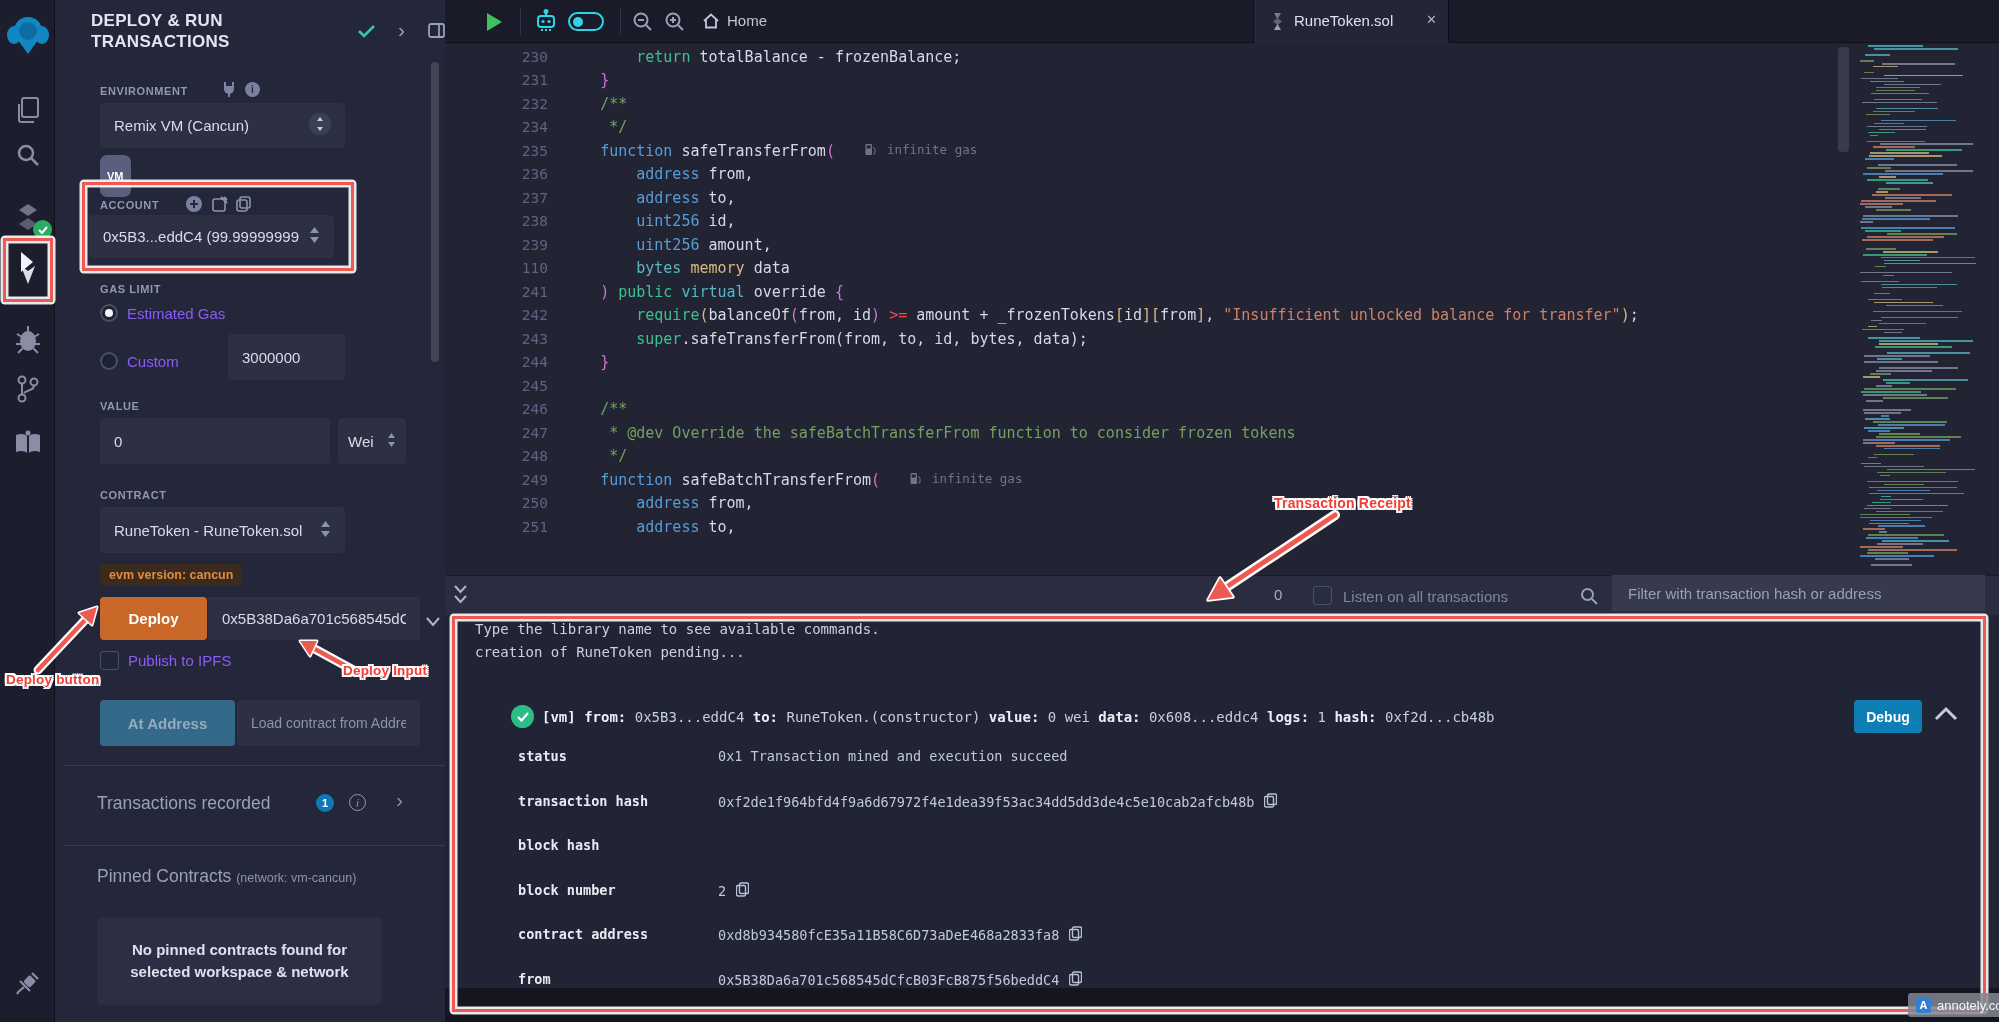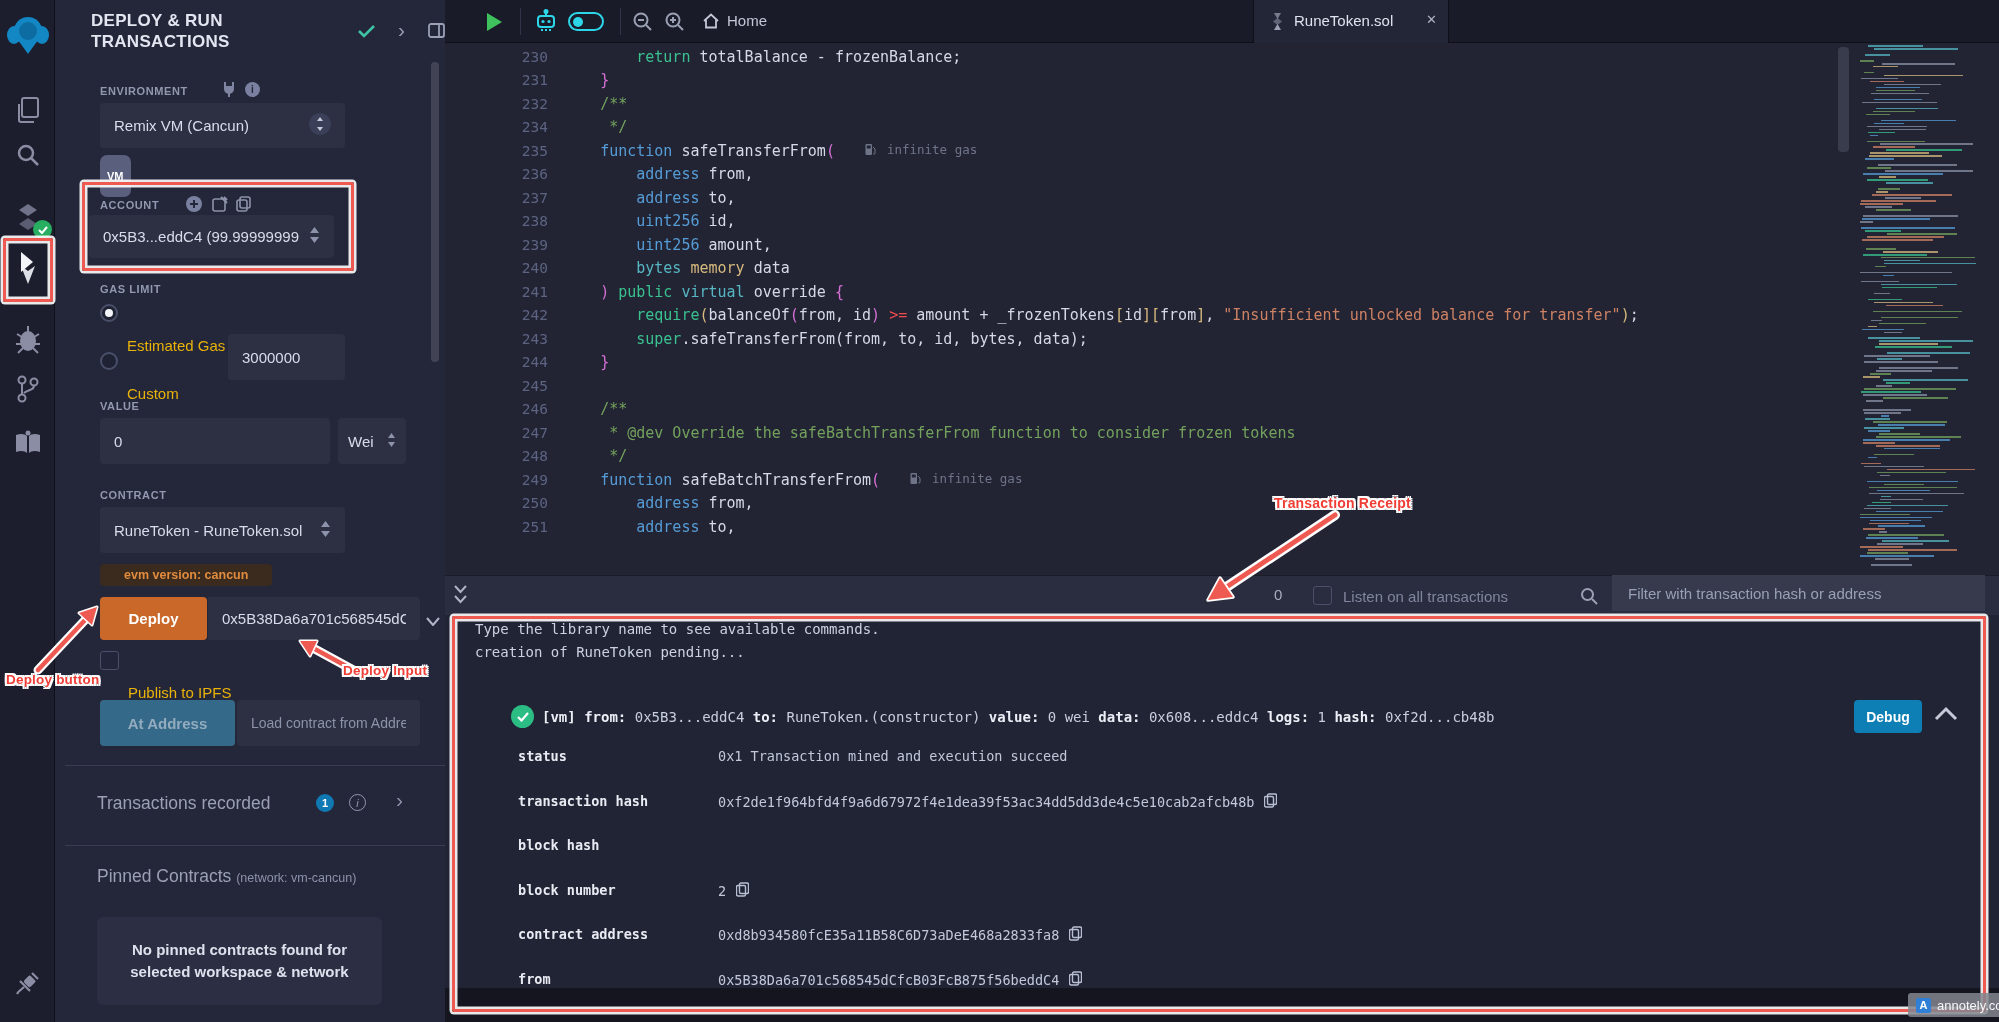--- a/index.html
+++ b/index.html
@@ -16,24 +16,24 @@
   #panel { left:55px; top:0; width:390px; height:1022px; background:#24263a; }
   .plabel { position:absolute; font-size:11px; letter-spacing:.6px; color:#9298b0; font-weight:600; }
   .pwidget { position:absolute; background:#2d3043; border-radius:4px; color:#d8dcea; font-size:15px;
              display:flex; align-items:center; padding:0 14px; overflow:hidden; white-space:nowrap; }
   .pinput  { position:absolute; background:#2d3043; border:none; border-radius:4px; color:#d8dcea;
              font-size:15px; padding:0 14px; font-family:"Liberation Sans",sans-serif; outline:none; }
   .pinput::placeholder { color:#8d93ab; }
   .stepper { margin-left:auto; flex:none; }
   .ptitle { font-size:17px; font-weight:700; color:#e3e6f0; line-height:21px; letter-spacing:.3px; }
   .badge-vm { background:#5a5f7d; color:#fff; font-size:11px; font-weight:700; border-radius:7px; padding:15px 7px; }
-  .badge-evm { background:#3b2b1e; color:#e08b3e; font-size:12.5px; font-weight:700; border-radius:4px; padding:4px 24px; }
+  .badge-evm { background:#3b2b1e; color:#e08b3e; font-size:12.5px; font-weight:700; border-radius:4px; padding:4px 9px; }
   .radio { position:absolute; width:18px; height:18px; border-radius:50%; border:2px solid #4a4f6a; background:#1f2233; }
   .radio.sel::after { content:""; position:absolute; left:3px; top:3px; width:8px; height:8px; border-radius:50%; background:#f2f4fa; }
-  .rlbl { position:absolute; font-size:15px; color:#eab308;margin-top:32px; }
+  .rlbl { position:absolute; font-size:15px; color:#8b5cf6; }
   .checkbox { position:absolute; width:19px; height:19px; border-radius:3px; border:1.5px solid #4a4f6a; background:#23263a; }
   .btn-deploy { position:absolute; background:#c96829; color:#fff; font-weight:700; font-size:15px;
                 border-radius:4px; display:flex; align-items:center; justify-content:center; cursor:pointer; }
   .btn-ataddr { position:absolute; background:#35698a; color:#93acbe; font-weight:700; font-size:15px;
                 border-radius:4px; display:flex; align-items:center; justify-content:center; }
   .pdivider { position:absolute; height:1px; background:#3a3d52; width:380px; left:10px; }
   .sect-title { position:absolute; font-size:17.5px; color:#9ba0b5; }
   .count-badge { position:absolute; width:18px; height:18px; border-radius:50%; background:#1079b4; color:#fff;
                  font-size:11px; font-weight:700; display:flex; align-items:center; justify-content:center; }
   .info-i { position:absolute; width:17px; height:17px; border-radius:50%; border:1.5px solid #9298b0;
@@ -366,21 +366,21 @@
         <div class="code-row"><span class="gutter">234</span><span class="code-text"><span class="tk-c">     */</span></span></div>
         <div class="code-row"><span class="gutter">235</span><span class="code-text"><span class="tk-w">    </span><span class="tk-k">function</span><span class="tk-w"> safeTransferFrom</span><span class="tk-p">(</span><span class="ghost"><svg width="11" height="13" viewBox="0 0 11 13">
                 <rect x="0.5" y="1" width="6.5" height="11" rx="1" fill="#6f7489"></rect>
                 <rect x="1.8" y="2.5" width="3.9" height="3" fill="#222434"></rect>
                 <path d="M8 4 L10 6 V10.5 A1 1 0 0 1 8.3 10.5" stroke="#6f7489" fill="none"></path>
               </svg><span>infinite gas</span></span></span></div>
         <div class="code-row"><span class="gutter">236</span><span class="code-text"><span class="tk-w">        </span><span class="tk-k">address</span><span class="tk-w"> from,</span></span></div>
         <div class="code-row"><span class="gutter">237</span><span class="code-text"><span class="tk-w">        </span><span class="tk-k">address</span><span class="tk-w"> to,</span></span></div>
         <div class="code-row"><span class="gutter">238</span><span class="code-text"><span class="tk-w">        </span><span class="tk-k">uint256</span><span class="tk-w"> id,</span></span></div>
         <div class="code-row"><span class="gutter">239</span><span class="code-text"><span class="tk-w">        </span><span class="tk-k">uint256</span><span class="tk-w"> amount,</span></span></div>
-        <div class="code-row"><span class="gutter">240</span><span class="code-text"><span class="tk-w">        </span><span class="tk-t">bytes</span><span class="tk-w"> </span><span class="tk-y">memory</span><span class="tk-w"> data</span></span></div>
+        <div class="code-row"><span class="gutter">110</span><span class="code-text"><span class="tk-w">        </span><span class="tk-t">bytes</span><span class="tk-w"> </span><span class="tk-y">memory</span><span class="tk-w"> data</span></span></div>
         <div class="code-row"><span class="gutter">241</span><span class="code-text"><span class="tk-w">    </span><span class="tk-p">)</span><span class="tk-w"> </span><span class="tk-g">public</span><span class="tk-w"> </span><span class="tk-t">virtual</span><span class="tk-w"> override </span><span class="tk-p">{</span></span></div>
         <div class="code-row"><span class="gutter">242</span><span class="code-text"><span class="tk-w">        </span><span class="tk-g">require</span><span class="tk-y">(</span><span class="tk-w">balanceOf</span><span class="tk-p">(</span><span class="tk-w">from, id</span><span class="tk-p">)</span><span class="tk-w"> </span><span class="tk-r">&gt;=</span><span class="tk-w"> amount + _frozenTokens</span><span class="tk-y">[</span><span class="tk-w">id</span><span class="tk-y">][</span><span class="tk-w">from</span><span class="tk-y">]</span><span class="tk-w">, </span><span class="tk-s">"Insufficient unlocked balance for transfer"</span><span class="tk-y">)</span><span class="tk-w">;</span></span></div>
         <div class="code-row"><span class="gutter">243</span><span class="code-text"><span class="tk-w">        </span><span class="tk-g">super</span><span class="tk-w">.safeTransferFrom(from, to, id, bytes, data);</span></span></div>
         <div class="code-row"><span class="gutter">244</span><span class="code-text"><span class="tk-w">    </span><span class="tk-p">}</span></span></div>
         <div class="code-row"><span class="gutter">245</span><span class="code-text"></span></div>
         <div class="code-row"><span class="gutter">246</span><span class="code-text"><span class="tk-w">    </span><span class="tk-c">/**</span></span></div>
         <div class="code-row"><span class="gutter">247</span><span class="code-text"><span class="tk-c">     * @dev Override the safeBatchTransferFrom function to consider frozen tokens</span></span></div>
         <div class="code-row"><span class="gutter">248</span><span class="code-text"><span class="tk-c">     */</span></span></div>
         <div class="code-row"><span class="gutter">249</span><span class="code-text"><span class="tk-w">    </span><span class="tk-k">function</span><span class="tk-w"> safeBatchTransferFrom</span><span class="tk-p">(</span><span class="ghost"><svg width="11" height="13" viewBox="0 0 11 13">
                 <rect x="0.5" y="1" width="6.5" height="11" rx="1" fill="#6f7489"></rect>

